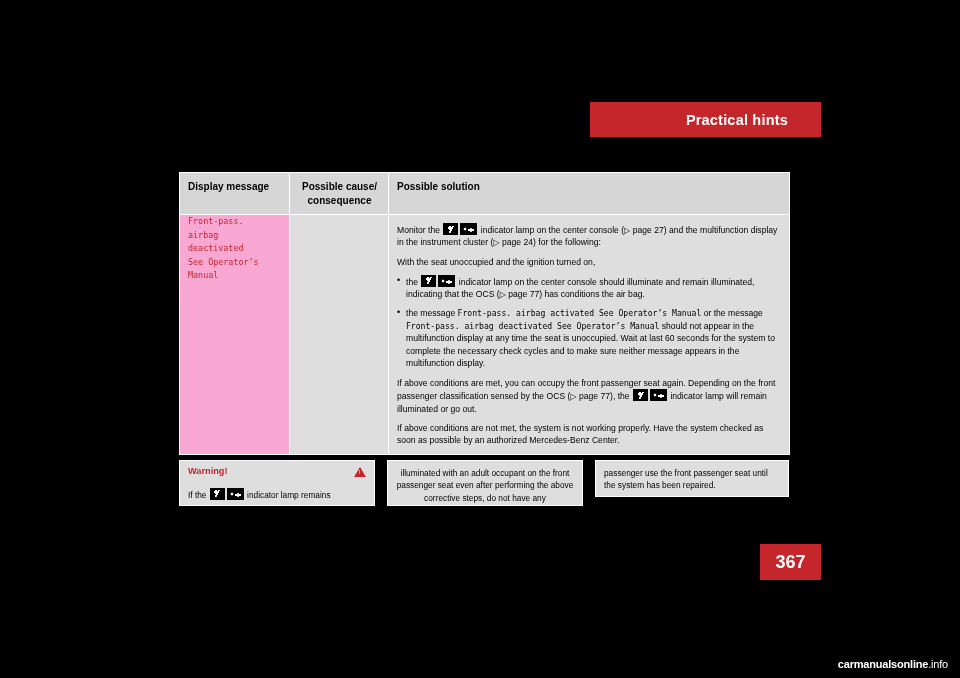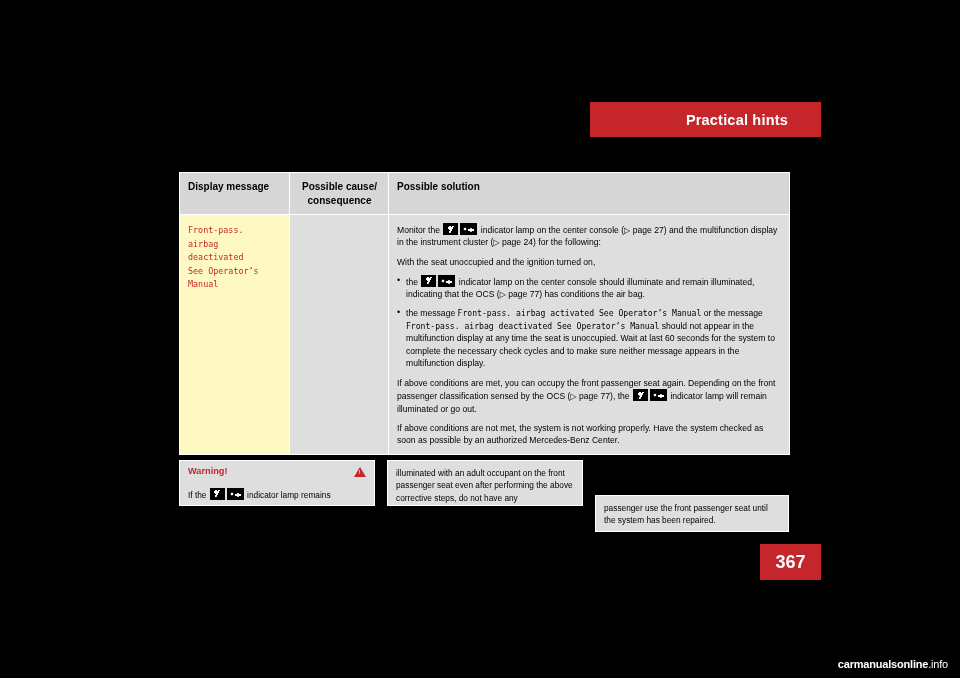--- a/index.html
+++ b/index.html
@@ -68,22 +68,22 @@
   .col-3 { width: 401px; }
 
   .body-row td {
     background: #dedede;
     padding: 8px 8px 8px 8px;
     font-size: 8.6px;
     color: #000000;
     line-height: 1.42;
   }
   .body-row td.cell-msg {
-    background: #fef9c3;
-    padding-top: 9px;
+    background: #f9a8d4;
+    padding-top: 0;
   }
   .mono-red {
     font-family: "DejaVu Sans Mono", monospace;
     color: #c4262c;
     font-size: 8.4px;
     line-height: 1.62;
     white-space: pre-line;
   }
   .mono-dark {
     font-family: "DejaVu Sans Mono", monospace;
@@ -165,22 +165,22 @@
     top: 0;
     background: #dedede;
     border: 1px solid #ffffff;
     box-sizing: border-box;
     font-size: 8.3px;
     color: #000000;
     line-height: 1.5;
     padding: 6px 8px;
   }
   .warn-box.b1 { left: 0px;   width: 196px; height: 46px; padding-top: 4px; }
-  .warn-box.b2 { left: 208px; width: 196px; height: 46px; }
-  .warn-box.b3 { left: 416px; width: 194px; height: 37px; margin-top: 35px; }
+  .warn-box.b2 { left: 208px; width: 196px; height: 46px; text-align: center; }
+  .warn-box.b3 { left: 416px; width: 194px; height: 37px; }
 
   .warn-title {
     color: #c4262c;
     font-weight: bold;
     font-size: 9.2px;
     display: flex;
     justify-content: space-between;
     align-items: center;
     margin-bottom: 9px;
   }

